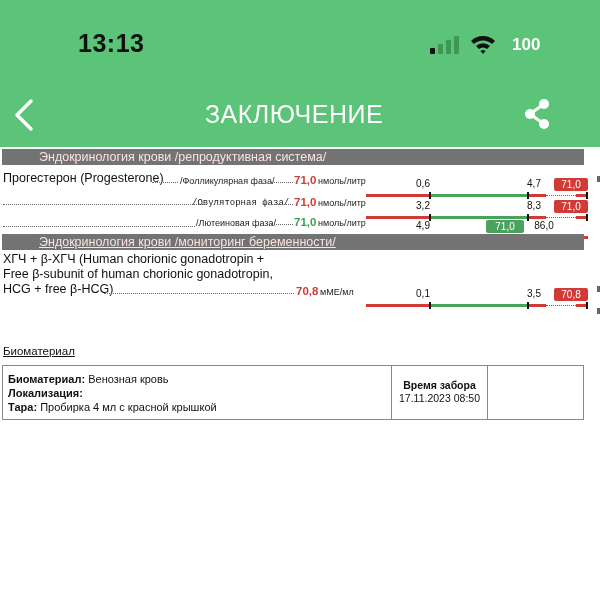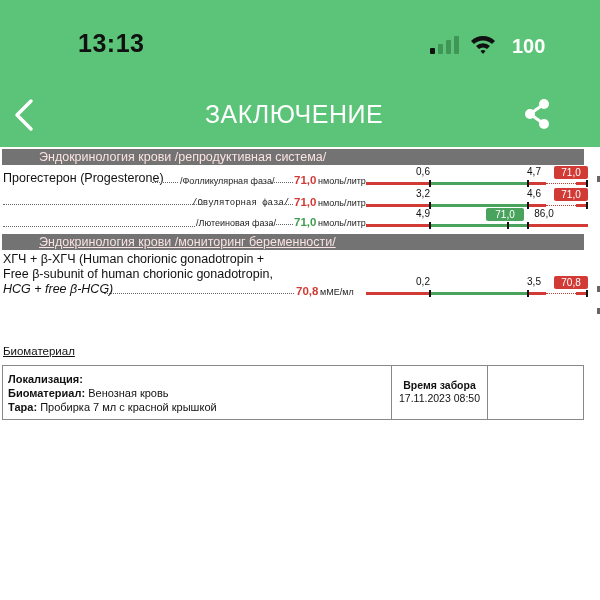--- a/index.html
+++ b/index.html
@@ -4,35 +4,35 @@
 <style>
   * { box-sizing: border-box; margin: 0; padding: 0; }
   html, body { width: 600px; height: 600px; overflow: hidden; background: #ffffff; }
   body { font-family: "Liberation Sans", sans-serif; color: #111; position: relative; }
 
   .header { position: absolute; left: 0; top: 0; width: 600px; height: 147px; background: #5bc478; }
   .status-time { position: absolute; left: 78px; top: 29px; font-size: 25px; font-weight: bold; color: #111; letter-spacing: 0.5px; }
   .signal { position: absolute; left: 430px; top: 36px; width: 30px; height: 18px; }
   .signal span { position: absolute; bottom: 0; width: 5px; border-radius: 1px; }
   .wifi { position: absolute; left: 470px; top: 33px; width: 26px; height: 22px; }
-  .battery { position: absolute; left: 512px; top: 35px; font-size: 20px; font-weight: bold; color: #ffffff; }
+  .battery { position: absolute; left: 512px; top: 35px; font-size: 17px; font-weight: bold; color: #ffffff; }
 
   .nav-back { position: absolute; left: 12px; top: 98px; width: 24px; height: 34px; cursor: pointer; }
   .nav-title { position: absolute; left: 0; width: 588px; top: 100px; text-align: center; font-size: 25px; color: #ffffff; letter-spacing: 0.5px; }
   .nav-share { position: absolute; left: 522px; top: 98px; width: 30px; height: 32px; cursor: pointer; }
 
   .section-bar { position: absolute; left: 2px; width: 582px; height: 16px; background: #737373; color: #fbe3e2; font-size: 12.5px; padding-left: 37px; line-height: 16px; white-space: nowrap; overflow: hidden; }
 
   .row-label { position: absolute; font-size: 12.5px; white-space: nowrap; color: #111; }
   .leader { position: absolute; height: 1px; border-bottom: 1px dotted #666; }
   .phase { position: absolute; font-size: 9px; color: #222; white-space: nowrap; }
   .value { position: absolute; font-size: 11.5px; font-weight: bold; white-space: nowrap; }
   .unit { position: absolute; font-size: 9px; color: #222; white-space: nowrap; }
 
-  .scale { position: absolute; height: 22px; }
+  .scale { position: absolute; height: 22px; margin-top: 12px; }
   .scale .seg { position: absolute; bottom: 3px; height: 3px; }
   .scale .tick { position: absolute; bottom: 1px; width: 2px; height: 7px; background: #111; }
   .scale .lbl { position: absolute; top: 0; font-size: 10px; color: #111; transform: translateX(-50%); }
   .scale .dots { position: absolute; bottom: 4px; height: 1px; border-bottom: 1px dotted #c0403c; }
   .scale .badge { position: absolute; top: 0; height: 13px; font-size: 10px; line-height: 13px; color: #fff; text-align: center; border-radius: 2px; }
 
   .edge-mark { position: absolute; left: 597px; width: 3px; height: 6px; background: #666; }
 
   .bio-heading { position: absolute; left: 3px; top: 345px; font-size: 11.5px; text-decoration: underline; color: #111; }
   .bio-table { position: absolute; left: 2px; top: 365px; width: 582px; height: 55px; border: 1px solid #888; }
@@ -102,21 +102,21 @@
 <div class="scale" style="left:366px;top:188px;width:222px;">
   <div class="seg" style="left:0;width:64px;background:#d23a36;"></div>
   <div class="seg" style="left:64px;width:98px;background:#4aa35c;"></div>
   <div class="seg" style="left:162px;width:18px;background:#d23a36;"></div>
   <div class="dots" style="left:180px;width:30px;"></div>
   <div class="seg" style="left:210px;width:12px;background:#d23a36;"></div>
   <div class="tick" style="left:63px;"></div>
   <div class="tick" style="left:161px;"></div>
   <div class="tick" style="left:220px;"></div>
   <div class="lbl" style="left:57px;">3,2</div>
-  <div class="lbl" style="left:168px;">4,6</div>
+  <div class="lbl" style="left:168px;">8,3</div>
   <div class="badge" style="left:188px;width:34px;background:#d23a36;">71,0</div>
 </div>
 
 <div class="leader" style="left:3px;top:226px;width:192px;"></div>
 <div class="phase" style="left:196px;top:218px;">/Лютеиновая фаза/</div>
 <div class="leader" style="left:271px;top:224px;width:22px;"></div>
 <div class="value" style="left:294px;top:216px;color:#3d9e4e;">71,0</div>
 <div class="unit" style="left:318px;top:218px;">нмоль/литр</div>
 <div class="scale" style="left:366px;top:208px;width:222px;">
   <div class="seg" style="left:0;width:64px;background:#d23a36;"></div>
@@ -127,46 +127,46 @@
   <div class="tick" style="left:161px;"></div>
   <div class="lbl" style="left:57px;">4,9</div>
   <div class="lbl" style="left:178px;">86,0</div>
   <div class="badge" style="left:120px;width:38px;background:#4aa35c;">71,0</div>
 </div>
 
 <div class="section-bar" style="top:234px;text-decoration:underline;">Эндокринология крови /мониторинг беременности/</div>
 
 <div class="row-label" style="left:3px;top:252px;">ХГЧ + β-ХГЧ (Human chorionic gonadotropin +</div>
 <div class="row-label" style="left:3px;top:267px;">Free β-subunit of human chorionic gonadotropin,</div>
-<div class="row-label" style="left:3px;top:282px;font-style:italic;">HCG + free β-HCG)</div>
+<div class="row-label" style="left:3px;top:282px;">HCG + free β-HCG)</div>
 <div class="leader" style="left:104px;top:293px;width:190px;"></div>
 <div class="value" style="left:296px;top:285px;color:#d23a36;">70,8</div>
 <div class="unit" style="left:320px;top:287px;">мМЕ/мл</div>
 <div class="scale" style="left:366px;top:276px;width:222px;">
   <div class="seg" style="left:0;width:64px;background:#d23a36;"></div>
   <div class="seg" style="left:64px;width:98px;background:#4aa35c;"></div>
   <div class="seg" style="left:162px;width:18px;background:#d23a36;"></div>
   <div class="dots" style="left:180px;width:30px;"></div>
   <div class="seg" style="left:210px;width:12px;background:#d23a36;"></div>
   <div class="tick" style="left:63px;"></div>
   <div class="tick" style="left:161px;"></div>
   <div class="tick" style="left:220px;"></div>
-  <div class="lbl" style="left:57px;">0,2</div>
+  <div class="lbl" style="left:57px;">0,1</div>
   <div class="lbl" style="left:168px;">3,5</div>
   <div class="badge" style="left:188px;width:34px;background:#d23a36;">70,8</div>
 </div>
 
 <div class="edge-mark" style="top:176px;"></div>
 <div class="edge-mark" style="top:286px;"></div>
 <div class="edge-mark" style="top:308px;"></div>
 
 <div class="bio-heading">Биоматериал</div>
 <div class="bio-table">
   <div class="bio-left">
+    <div><span class="b">Биоматериал:</span> <span>Венозная кровь</span></div>
     <div><span class="b">Локализация:</span> <span></span></div>
-    <div><span class="b">Биоматериал:</span> <span>Венозная кровь</span></div>
-    <div><span class="b">Тара:</span> <span>Пробирка 7 мл с красной крышкой</span></div>
+    <div><span class="b">Тара:</span> <span>Пробирка 4 мл с красной крышкой</span></div>
   </div>
   <div class="bio-mid">
     <div class="b">Время забора</div>
     <div>17.11.2023 08:50</div>
   </div>
 </div>
 
 </body></html>

